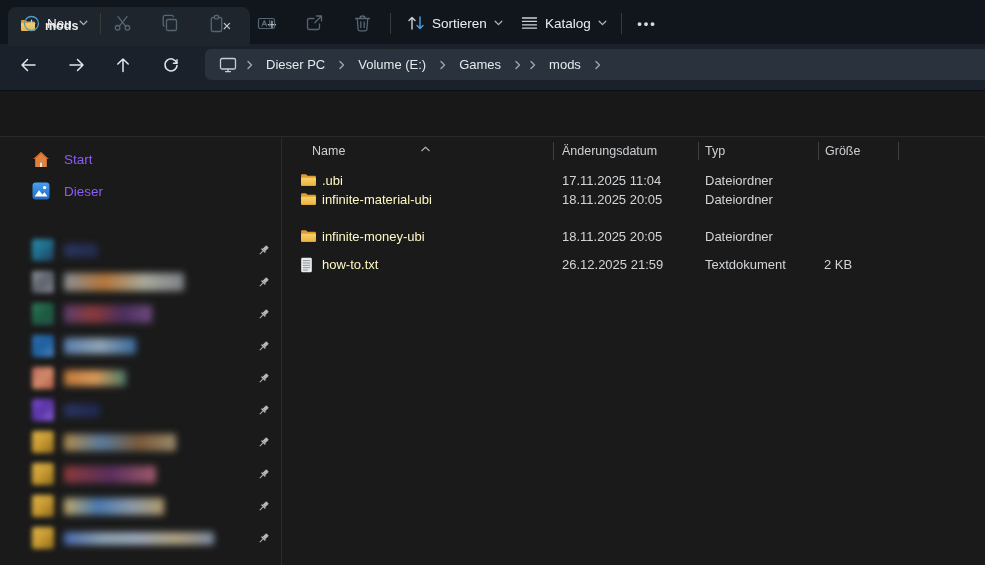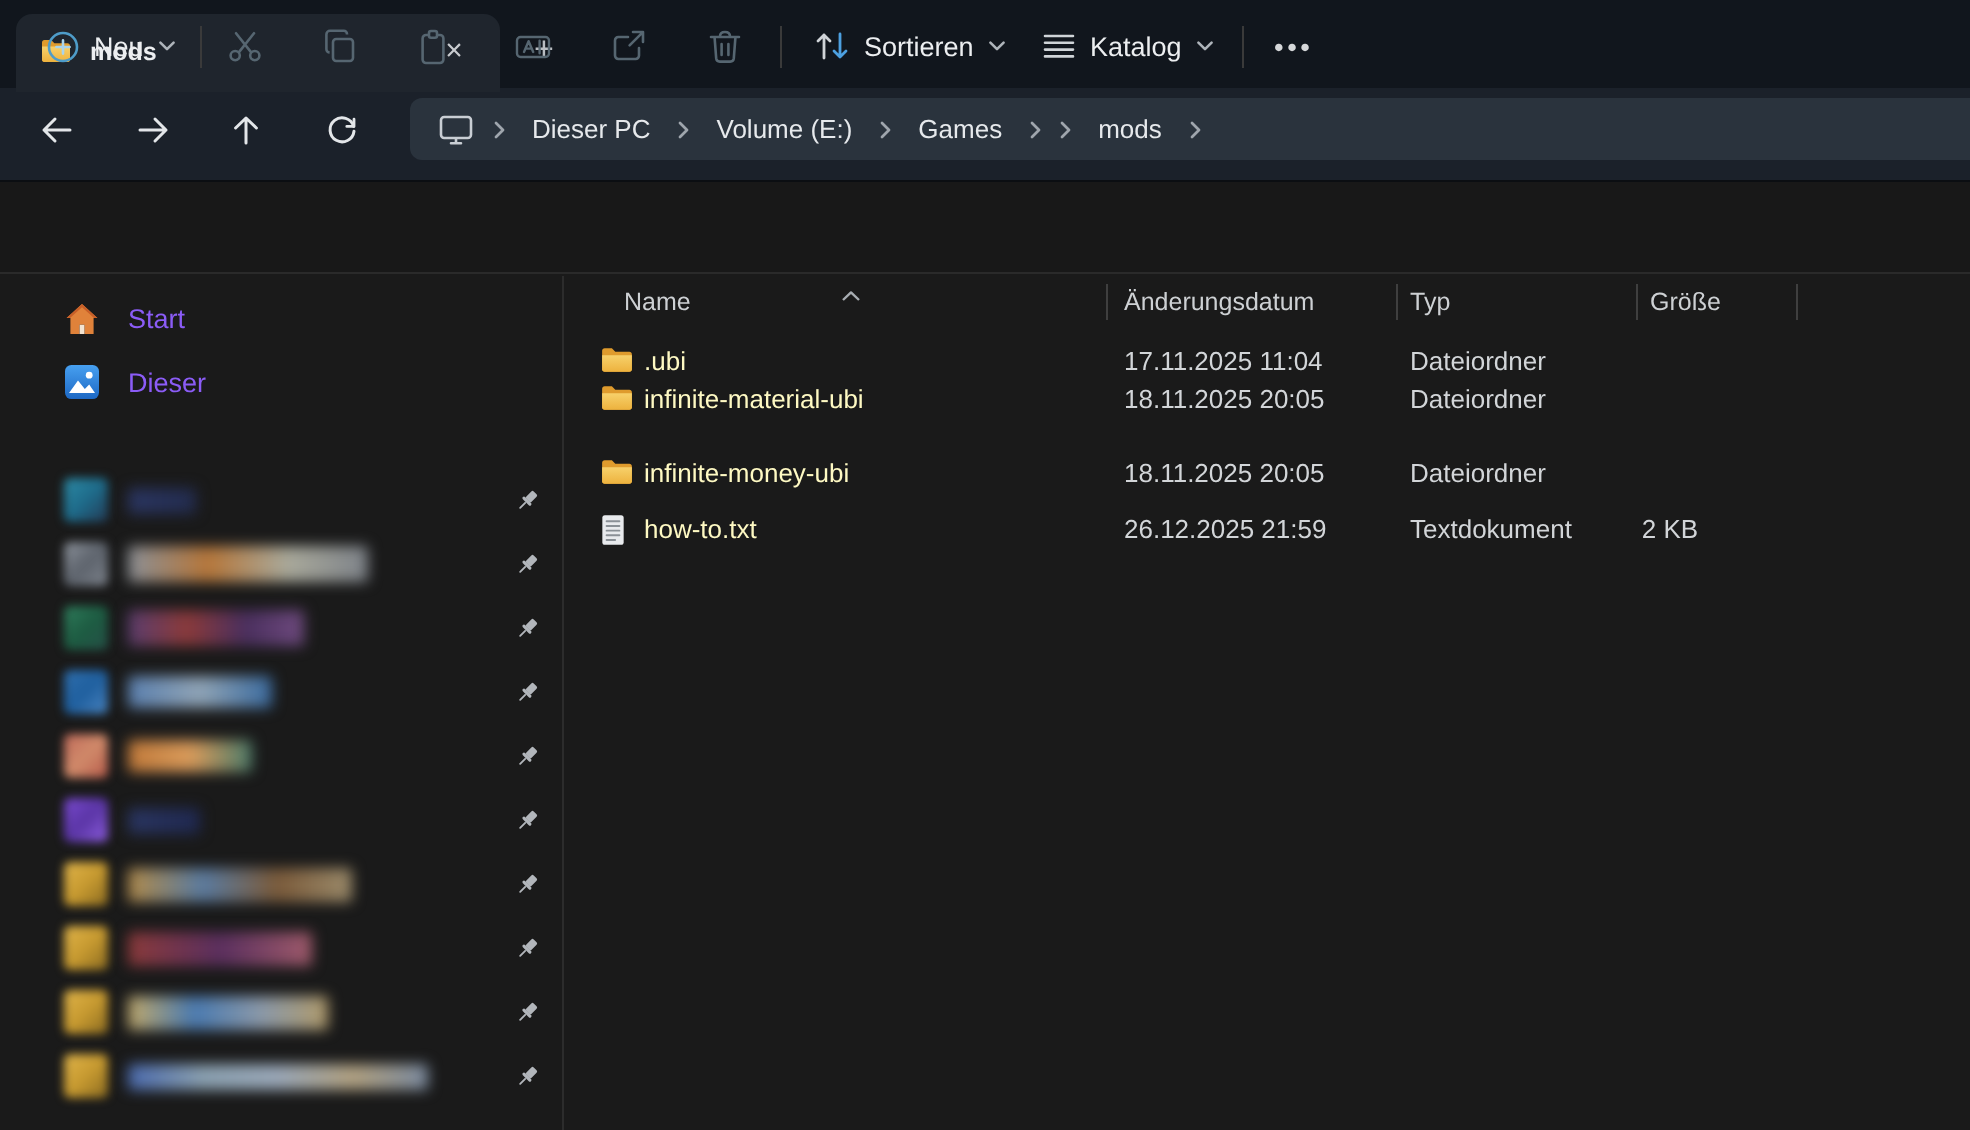--- a/index.html
+++ b/index.html
@@ -53,21 +53,21 @@
   .lheader { position:absolute; left:0; top:0; width:703px; height:27px; }
   .hcell { position:absolute; top:6px; font-size:12.5px; color:#cdd0d3; }
   .hsep { position:absolute; top:4px; width:1px; height:18px; background:#3f3f3f; }
   .sort-caret { position:absolute; left:138px; top:0px; }
   .frow { position:absolute; left:0; width:618px; height:28px; border-radius:4px; }
   .frow .fico { position:absolute; left:18px; top:6px; width:17px; height:16px; }
   .c { position:absolute; top:6px; font-size:13px; white-space:nowrap; }
   .c.name { left:40px; color:#fef9c3; }
   .c.date { left:280px; color:#d2d5d8; }
   .c.type { left:423px; color:#d2d5d8; }
-  .c.size { left:503px; width:100px; text-align:center; color:#d2d5d8; }
+  .c.size { left:503px; width:100px; text-align:left; color:#d2d5d8;padding-left:39px; }
 </style>
 </head>
 <body>
 
 <svg width="0" height="0" style="position:absolute" aria-hidden="true">
   <defs>
     <linearGradient id="gFold" x1="0" y1="0" x2="0" y2="1">
       <stop offset="0" stop-color="#f7d16b"></stop>
         <stop offset="1" stop-color="#edb23e"></stop>
     </linearGradient>

